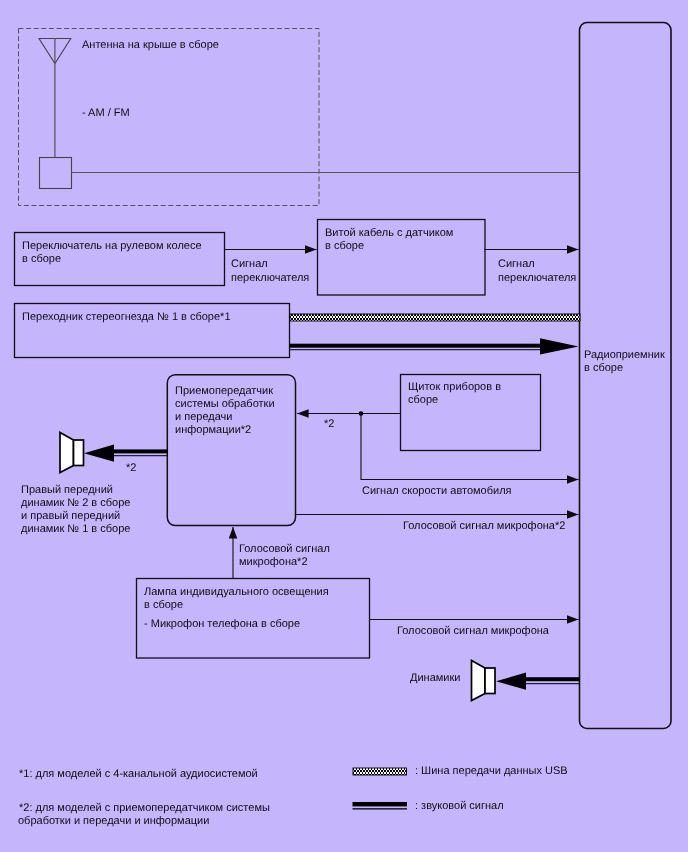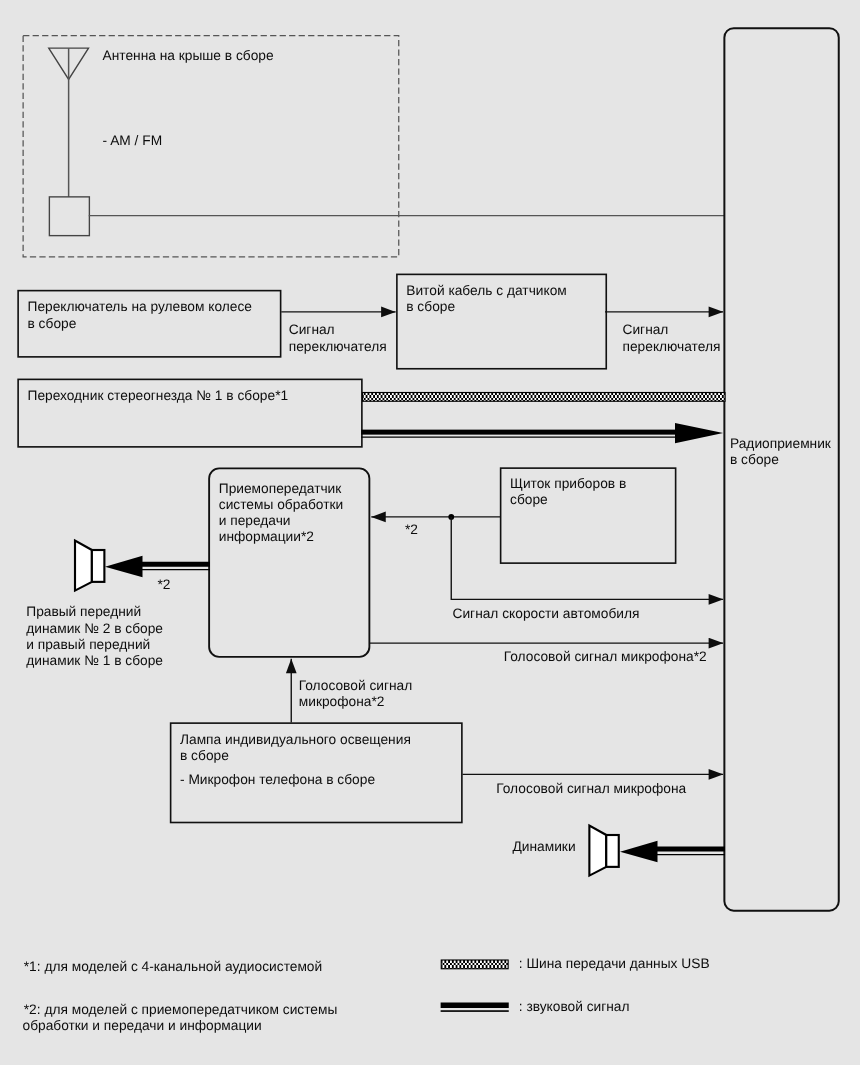--- a/index.html
+++ b/index.html
@@ -1,17 +1,17 @@
 <!DOCTYPE html>
 <html><head>
 <meta charset="utf-8">
 <style>
   html,body{margin:0;padding:0;background:#fff;}
   body{width:688px;height:852px;font-family:"Liberation Sans",sans-serif;}
-  #stage{position:relative;width:688px;height:852px;overflow:hidden;background:#e5e5e5;}
+  #stage{position:relative;width:688px;height:852px;overflow:hidden;background:#c4b5fd;}
   #stage svg{position:absolute;left:0;top:0;}
   text{font-family:"Liberation Sans",sans-serif;font-size:11px;fill:#0d0d0d;white-space:pre;-webkit-font-smoothing:antialiased;text-rendering:geometricPrecision;}
   #stage{-webkit-font-smoothing:antialiased;}
 </style>
 </head>
 <body>
 
 <div id="stage">
 <svg width="688" height="852" viewBox="0 0 688 852">
   <defs>

